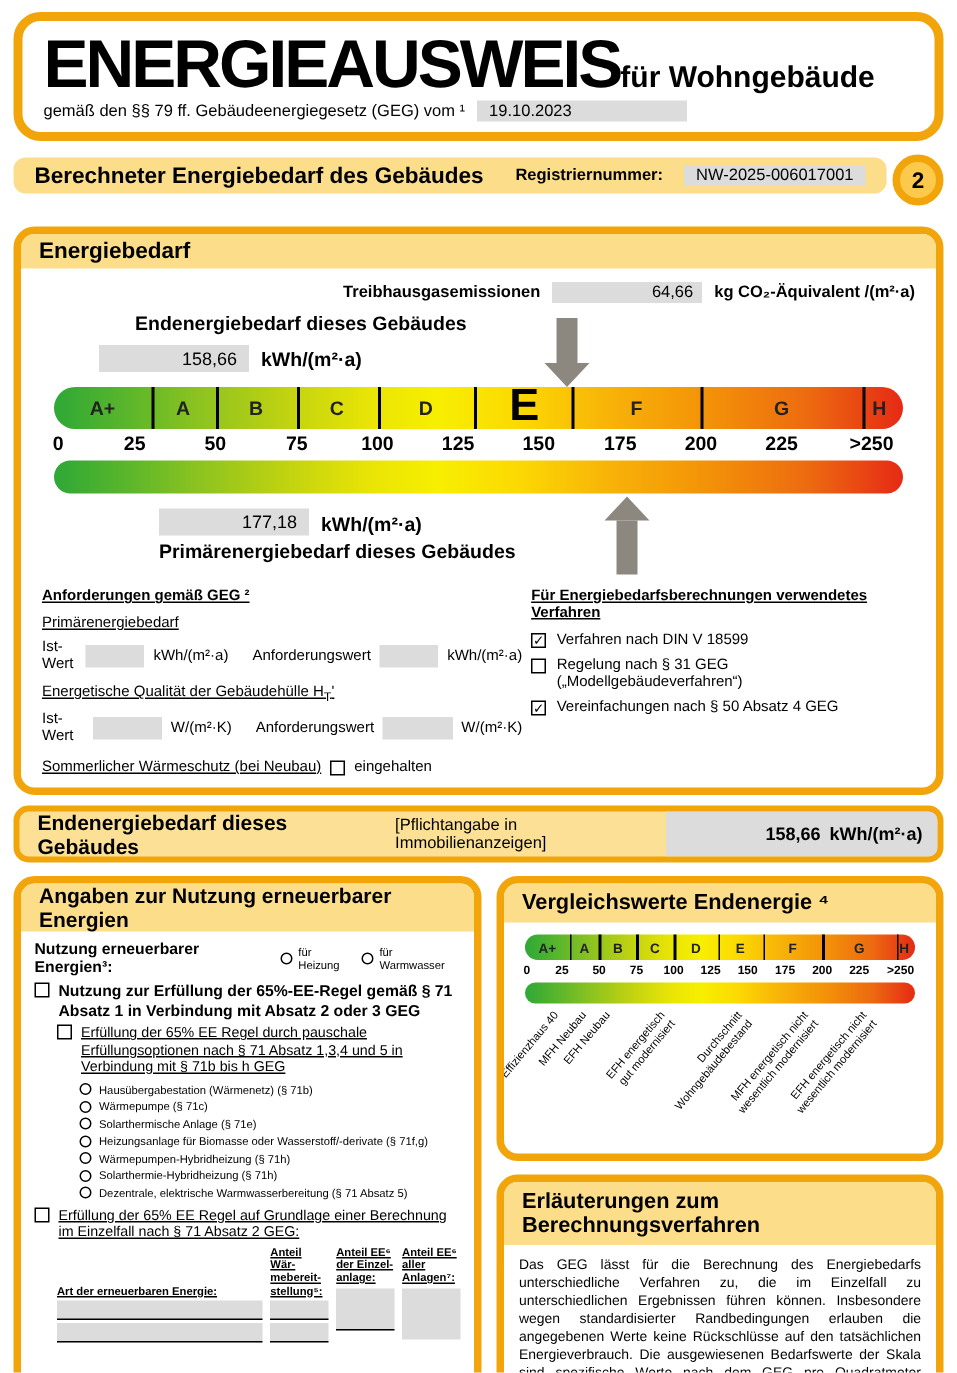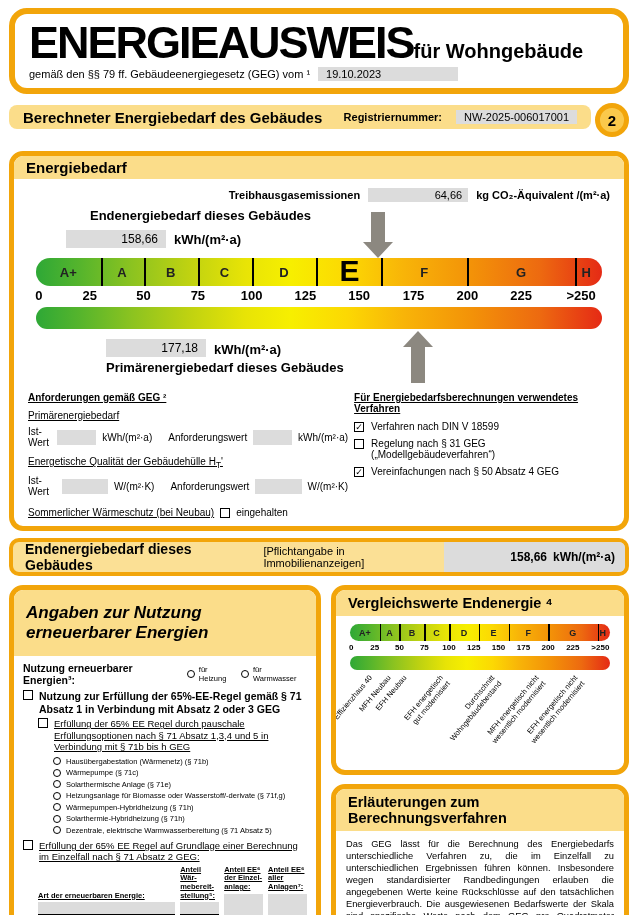--- a/index.html
+++ b/index.html
@@ -103,21 +103,21 @@
   .endbar .t2 { font-size: 11px; margin-left: 6px; }
   .endval {
     margin-left:auto; background:#DCDCDC; height: 100%; width: 185px;
     display:flex; align-items:center; justify-content:flex-end;
     padding-right: 10px; gap: 6px; font-weight: bold; font-size: 12px;
   }
 
   
   .bottomrow { display:flex; gap: 10px; margin-top: 9px; align-items: stretch; }
   .leftbox { width: 312px; flex:none; }
-  .leftbox .strip { font-size: 17px; padding: 13px 12px; font-style: italic; }
+  .leftbox .strip { font-size: 14px; padding: 0 12px; }
   .lb-content { padding: 6px 9px 8px 9px; }
   .introrow { display:flex; align-items:center; margin-bottom: 4px; }
   .introrow .lab { font-weight:bold; font-size: 10.5px; }
   .radio { width: 8px; height: 8px; border: 1px solid #000; border-radius: 50%; display:inline-block; flex:none; }
   .rlab { font-size: 7.5px; }
   .introrow .rgroup { margin-left:auto; display:flex; align-items:center; gap:4px; }
   .cbrow { display:flex; gap: 6px; align-items:flex-start; margin-bottom: 3px; }
   .cbrow .txt { font-size: 10.5px; font-weight: bold; line-height: 1.2; }
   .cbrow2 { margin-left: 15px; }
   .cbrow2 .txt { font-size: 9.5px; font-weight: normal; text-decoration: underline; line-height: 1.2; }

